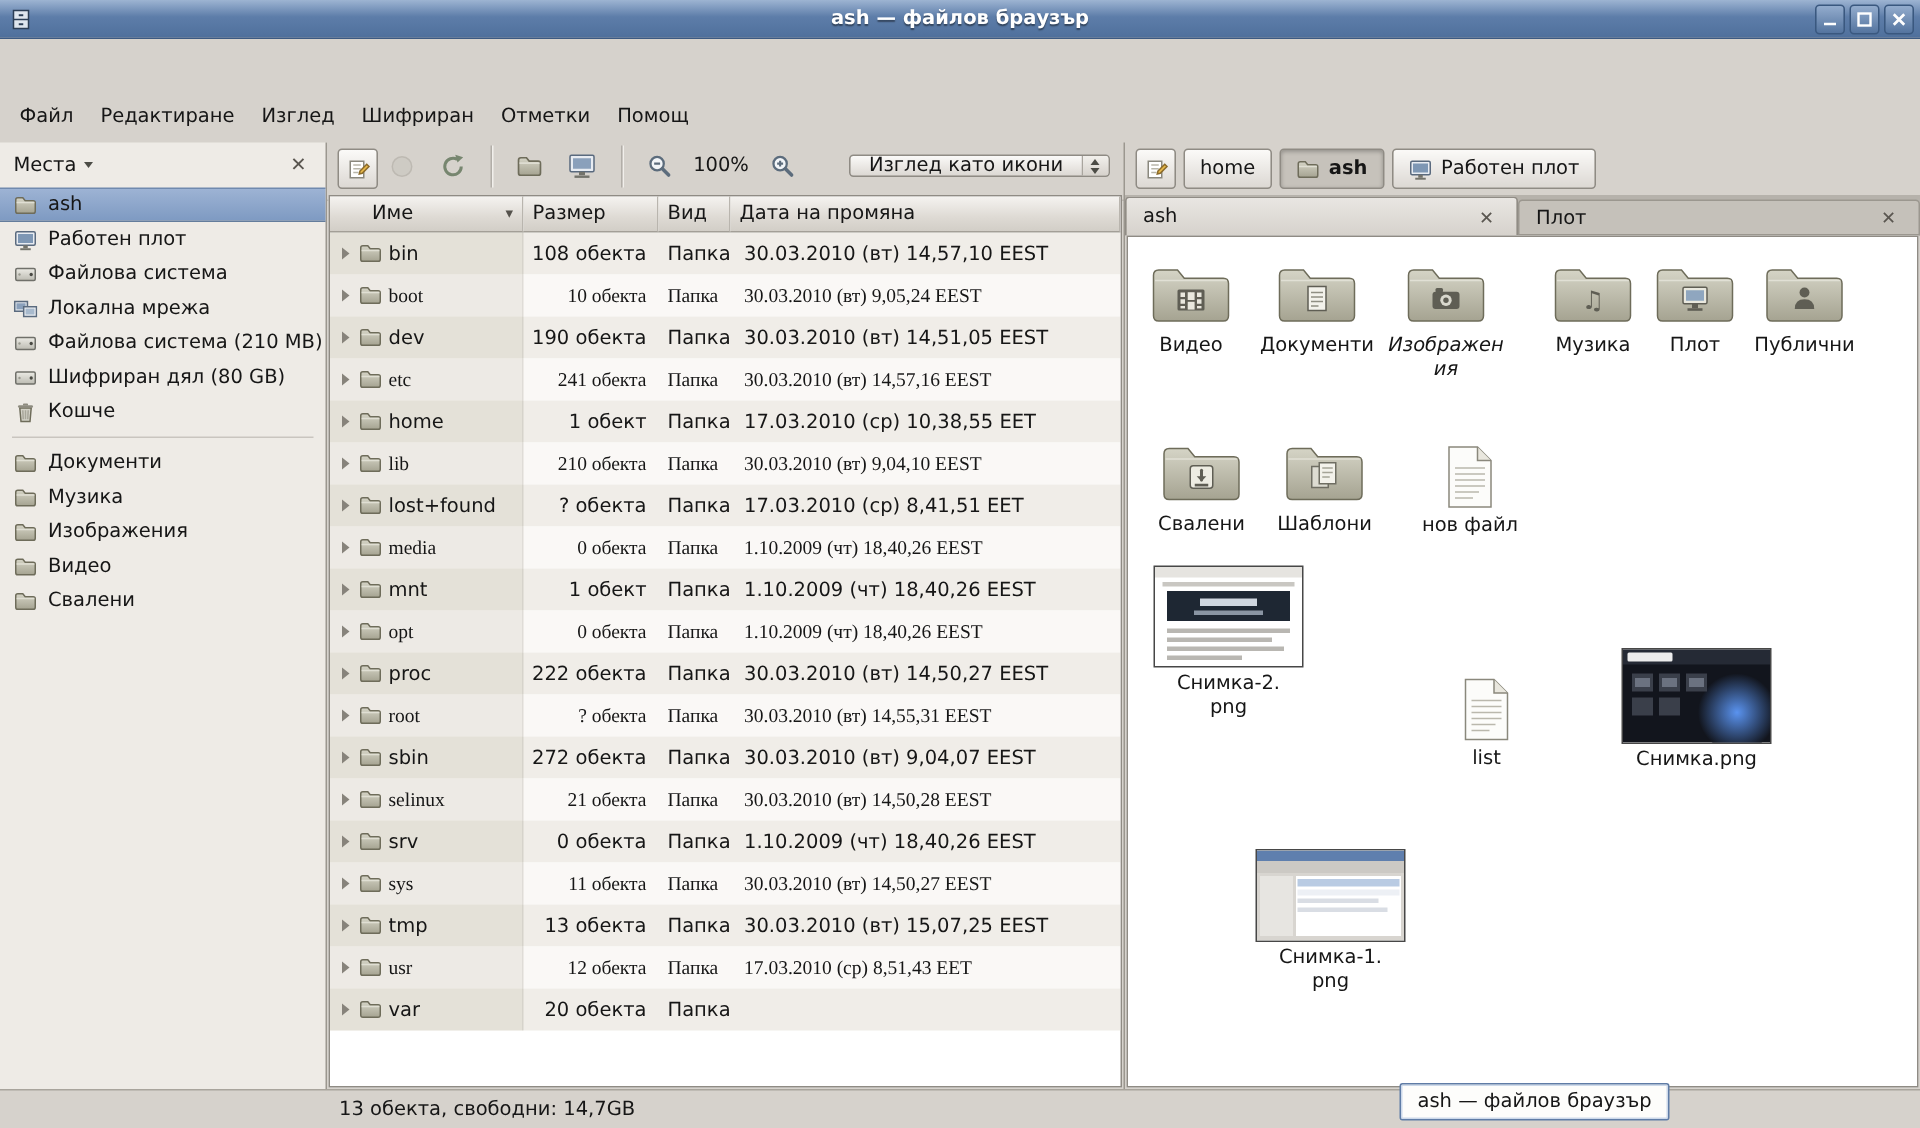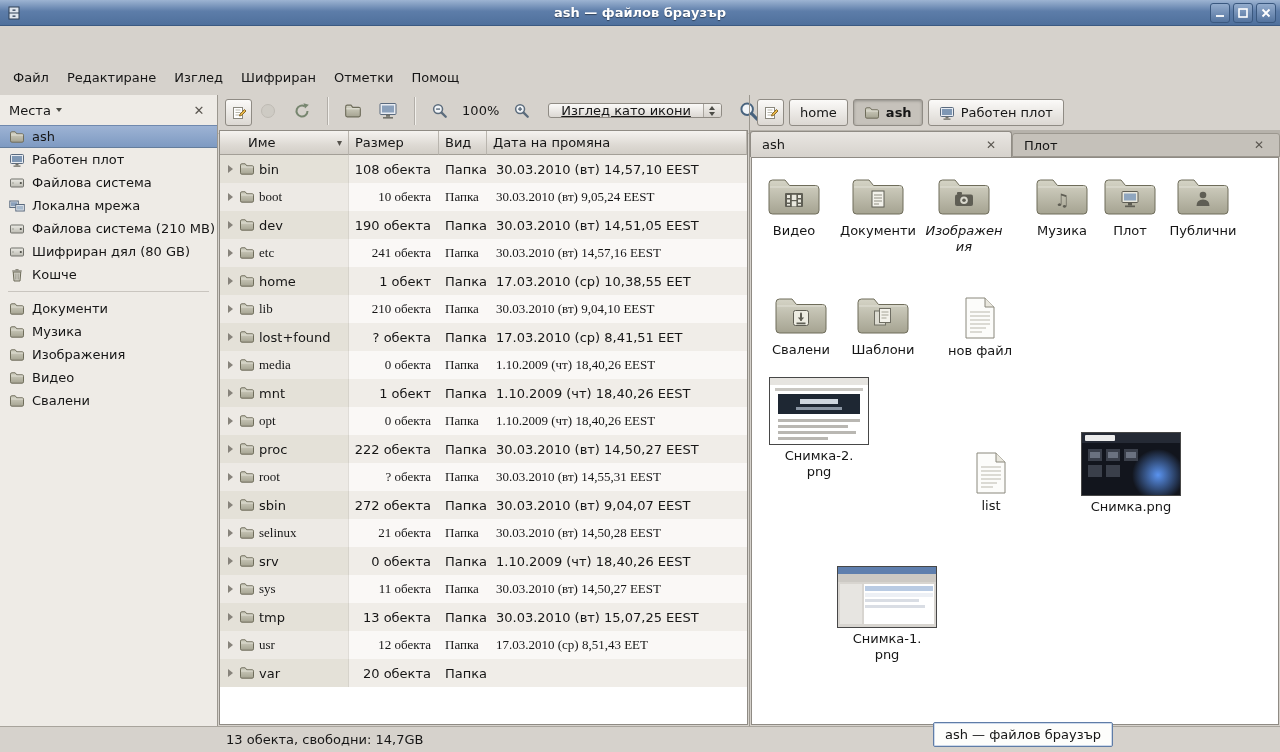--- a/index.html
+++ b/index.html
@@ -17,21 +17,21 @@
 .menu-item{padding:2px 9px;cursor:default;}
 
 .toolbar{height:46px;display:flex;align-items:center;padding:0 6px;border-bottom:1px solid #bcb8b2;}
 .tbtn{display:flex;align-items:center;gap:6px;padding:6px 8px;border-radius:3px;}
 .tbtn.disabled{color:#908c86;}
 .tbtn.disabled svg{opacity:.45;}
 .tsep{width:1px;height:28px;background:#b2aea8;box-shadow:1px 0 0 #f1efeb;margin:0 8px;}
 .tri-dn{width:0;height:0;border-left:3.5px solid transparent;border-right:3.5px solid transparent;border-top:4.5px solid #4c4c46;}
 .tri-up{width:0;height:0;border-left:3.5px solid transparent;border-right:3.5px solid transparent;border-bottom:4.5px solid #4c4c46;}
 .zoomlbl{padding:0 6px;}
-.combo{height:15px;border:1px solid #8f8b84;border-radius:3px;background:linear-gradient(#fbfaf8,#dcd8d3);display:flex;align-items:center;margin-left:10px;text-decoration:underline;}
+.combo{height:15px;border:1px solid #8f8b84;border-radius:3px;background:linear-gradient(#fbfaf8,#dcd8d3);display:flex;align-items:center;margin-left:28px;}
 .combo .cval{padding:0 12px;min-width:150px;}
 .combo .cspin{width:18px;align-self:stretch;border-left:1px solid #a9a59e;display:flex;flex-direction:column;align-items:center;justify-content:center;gap:2px;background:linear-gradient(#f2f0ec,#d6d2cc);border-radius:0 2px 2px 0;}
 .searchbtn{margin-left:12px;padding:4px;}
 
 .main{position:absolute;top:95px;bottom:26px;left:0;right:0;}
 .sidebar{position:absolute;left:0;top:0;bottom:0;width:218px;background:#eeebe6;border-right:1px solid #9b978f;}
 .side-head{height:30px;display:flex;align-items:center;padding:0 9px;gap:5px;}
 .closex{margin-left:auto;color:#5a5650;font-size:13px;width:18px;height:18px;display:flex;align-items:center;justify-content:center;}
 .side-item{height:23px;display:flex;align-items:center;gap:7px;padding-left:9px;}
 .side-item.selected{background:linear-gradient(#9db3d4,#7e9ac2);border-top:1px solid #7089ae;border-bottom:1px solid #647d9c;}

